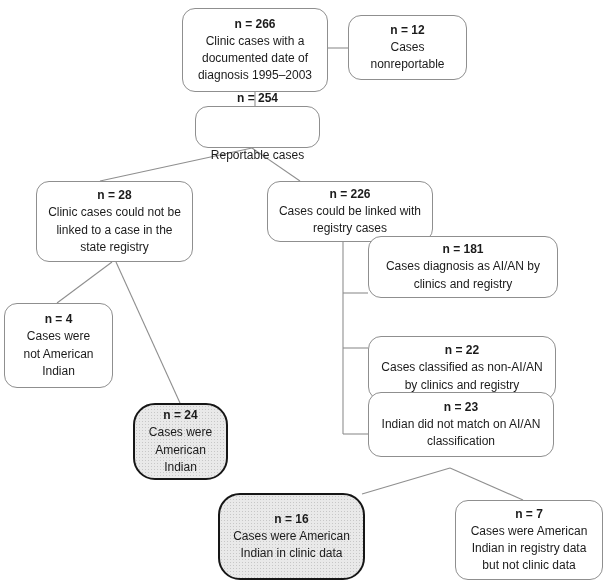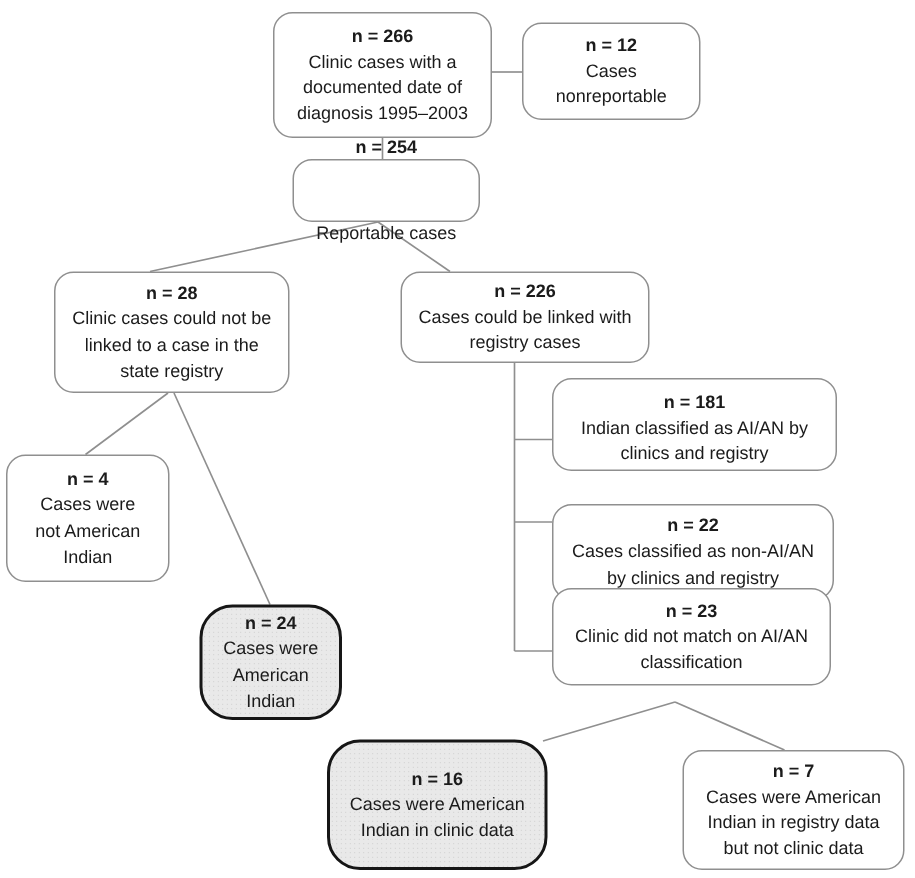--- a/index.html
+++ b/index.html
@@ -32,21 +32,21 @@
     background-size:3px 3px;
   }
   
   .p-b266{left:182px;top:8px;width:146px;height:84px;}
   .p-b12{left:348px;top:15px;width:119px;height:65px;text-align:center;}
   .p-b254{left:195px;top:106px;width:125px;height:42px;gap:40px;}
   .p-b28{left:36px;top:181px;width:157px;height:81px;}
   .p-b226{left:267px;top:181px;width:166px;height:61px;}
   .p-b4{left:4px;top:303px;width:109px;height:85px;text-align:center;}
   .p-b24{left:133px;top:403px;width:95px;height:77px;}
-  .p-b181{left:368px;top:252px;width:190px;height:62px;justify-content:flex-end;}
+  .p-b181{left:368px;top:236px;width:190px;height:62px;}
   .p-b22{left:368px;top:336px;width:188px;height:64px;}
   .p-b23{left:368px;top:392px;width:186px;height:65px;}
   .p-b16{left:218px;top:493px;width:147px;height:87px;}
   .p-b7{left:455px;top:500px;width:148px;height:80px;text-align:center;}
 </style>
 </head>
 <body>
 
 <div id="stage">
 
@@ -105,33 +105,33 @@
 
   <div class="box emph p-b24">
     <div class="n">n = 24</div>
     <div class="t">Cases were</div>
     <div class="t">American</div>
     <div class="t">Indian</div>
   </div>
 
   <div class="box p-b181">
     <div class="n">n = 181</div>
-    <div class="t">Indian classified as AI/AN by</div>
+    <div class="t">Cases diagnosis as AI/AN by</div>
     <div class="t">clinics and registry</div>
   </div>
 
   <div class="box p-b22">
     <div class="n">n = 22</div>
     <div class="t">Cases classified as non-AI/AN</div>
     <div class="t">by clinics and registry</div>
   </div>
 
   <div class="box p-b23">
     <div class="n">n = 23</div>
-    <div class="t">Clinic did not match on AI/AN</div>
+    <div class="t">Indian did not match on AI/AN</div>
     <div class="t">classification</div>
   </div>
 
   <div class="box emph p-b16">
     <div class="n">n = 16</div>
     <div class="t">Cases were American</div>
     <div class="t">Indian in clinic data</div>
   </div>
 
   <div class="box p-b7">

